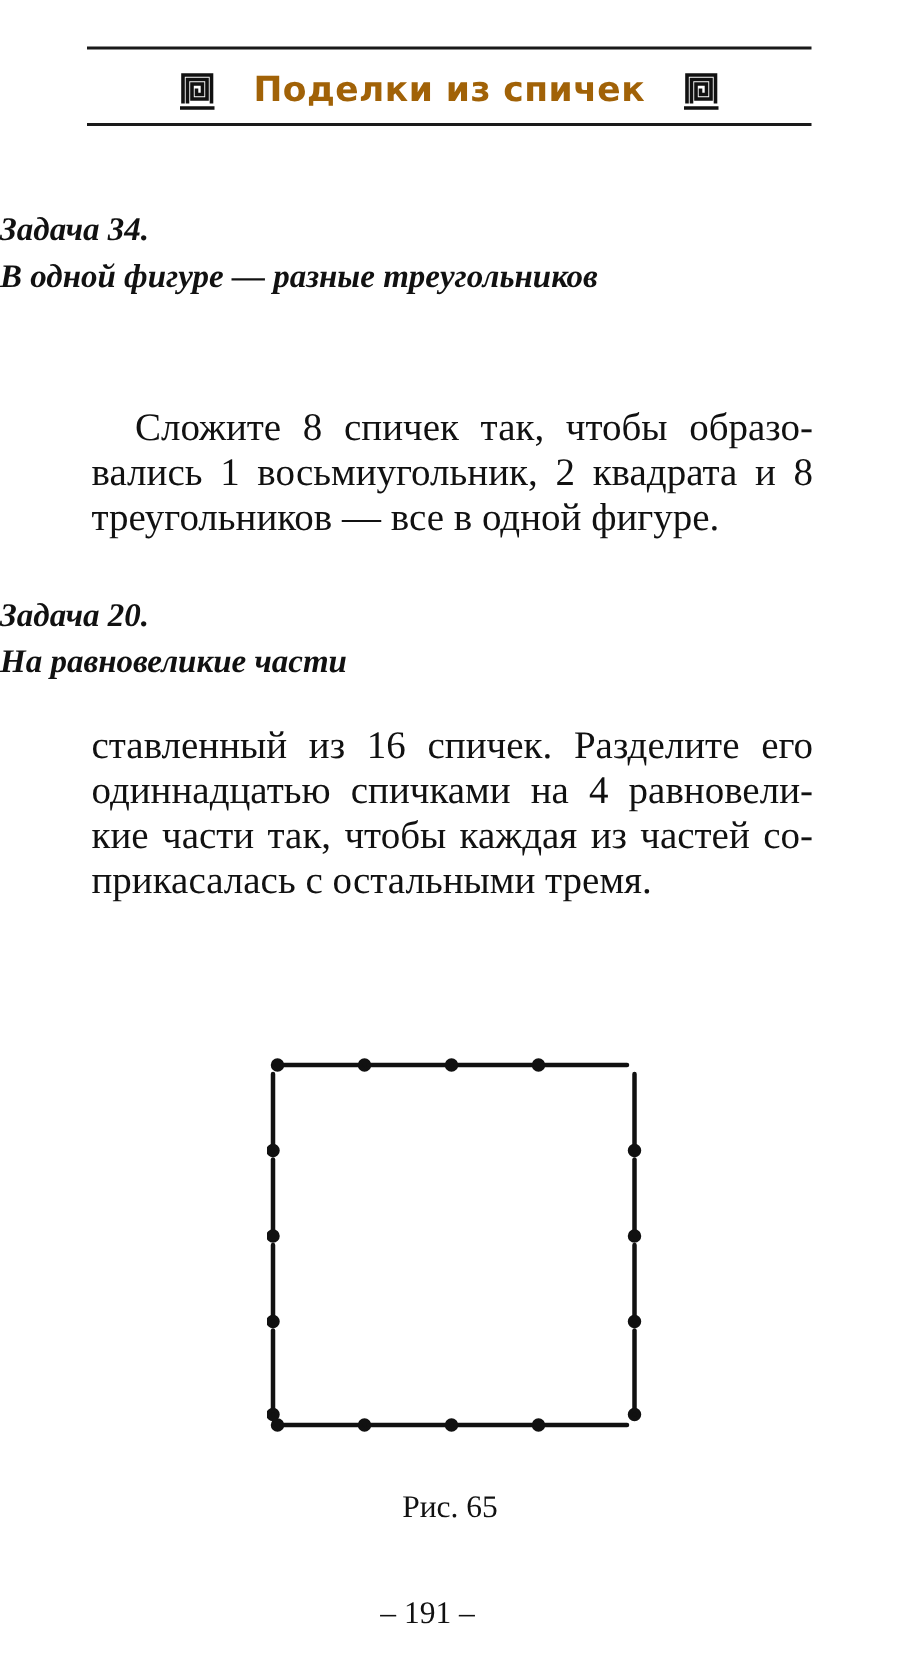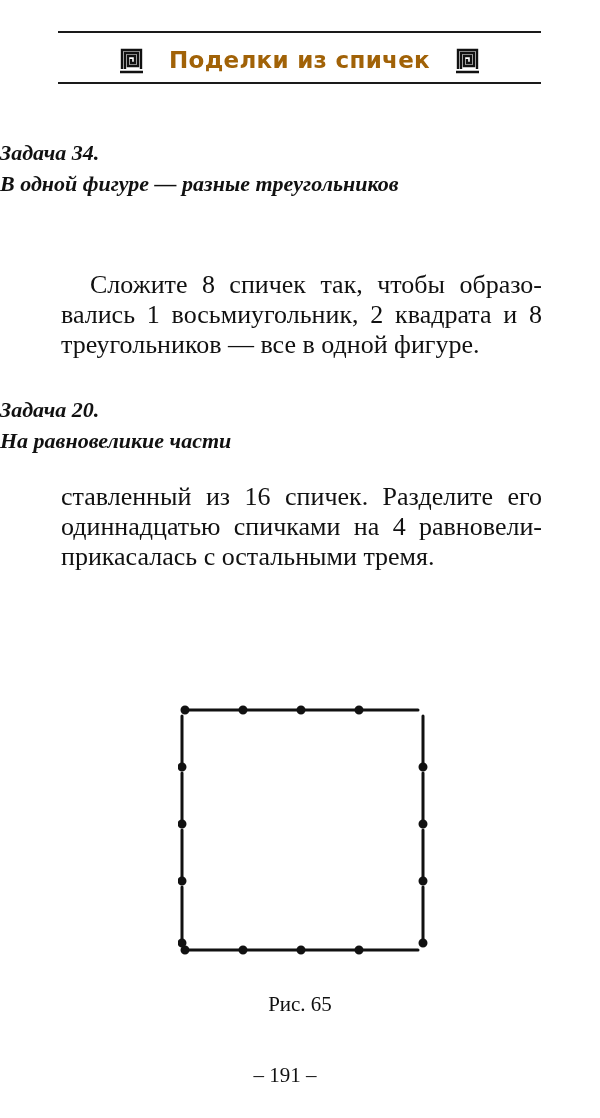--- a/index.html
+++ b/index.html
@@ -47,20 +47,21 @@
   <span class="line indent">Сложите 8 спичек так, чтобы образо-</span>
   <span class="line">вались 1 восьмиугольник, 2 квадрата и 8</span>
   <span class="line last">треугольников — все в одной фигуре.</span>
 </div>
 
 <div class="task-heading" style="top:395px;">Задача 20.</div>
 <div class="task-heading" style="top:426px;">На равновеликие части</div>
 <div class="task-body" style="top:482px;">
   <span class="line">ставленный из 16 спичек. Разделите его</span>
   <span class="line">одиннадцатью спичками на 4 равновели-</span>
+  <span class="line">кие части так, чтобы каждая из частей со-</span>
   <span class="line last">прикасалась с остальными тремя.</span>
 </div>
 
 <svg class="figure" viewBox="0 0 252 252">
   <g stroke="#111" stroke-width="3" stroke-linecap="round">
     <line x1="7" y1="7" x2="63" y2="7"></line>
       <circle cx="7" cy="7" r="3" fill="#111"></circle>
     <line x1="65" y1="7" x2="121" y2="7"></line>
       <circle cx="65" cy="7" r="3" fill="#111"></circle>
     <line x1="123" y1="7" x2="179" y2="7"></line>

